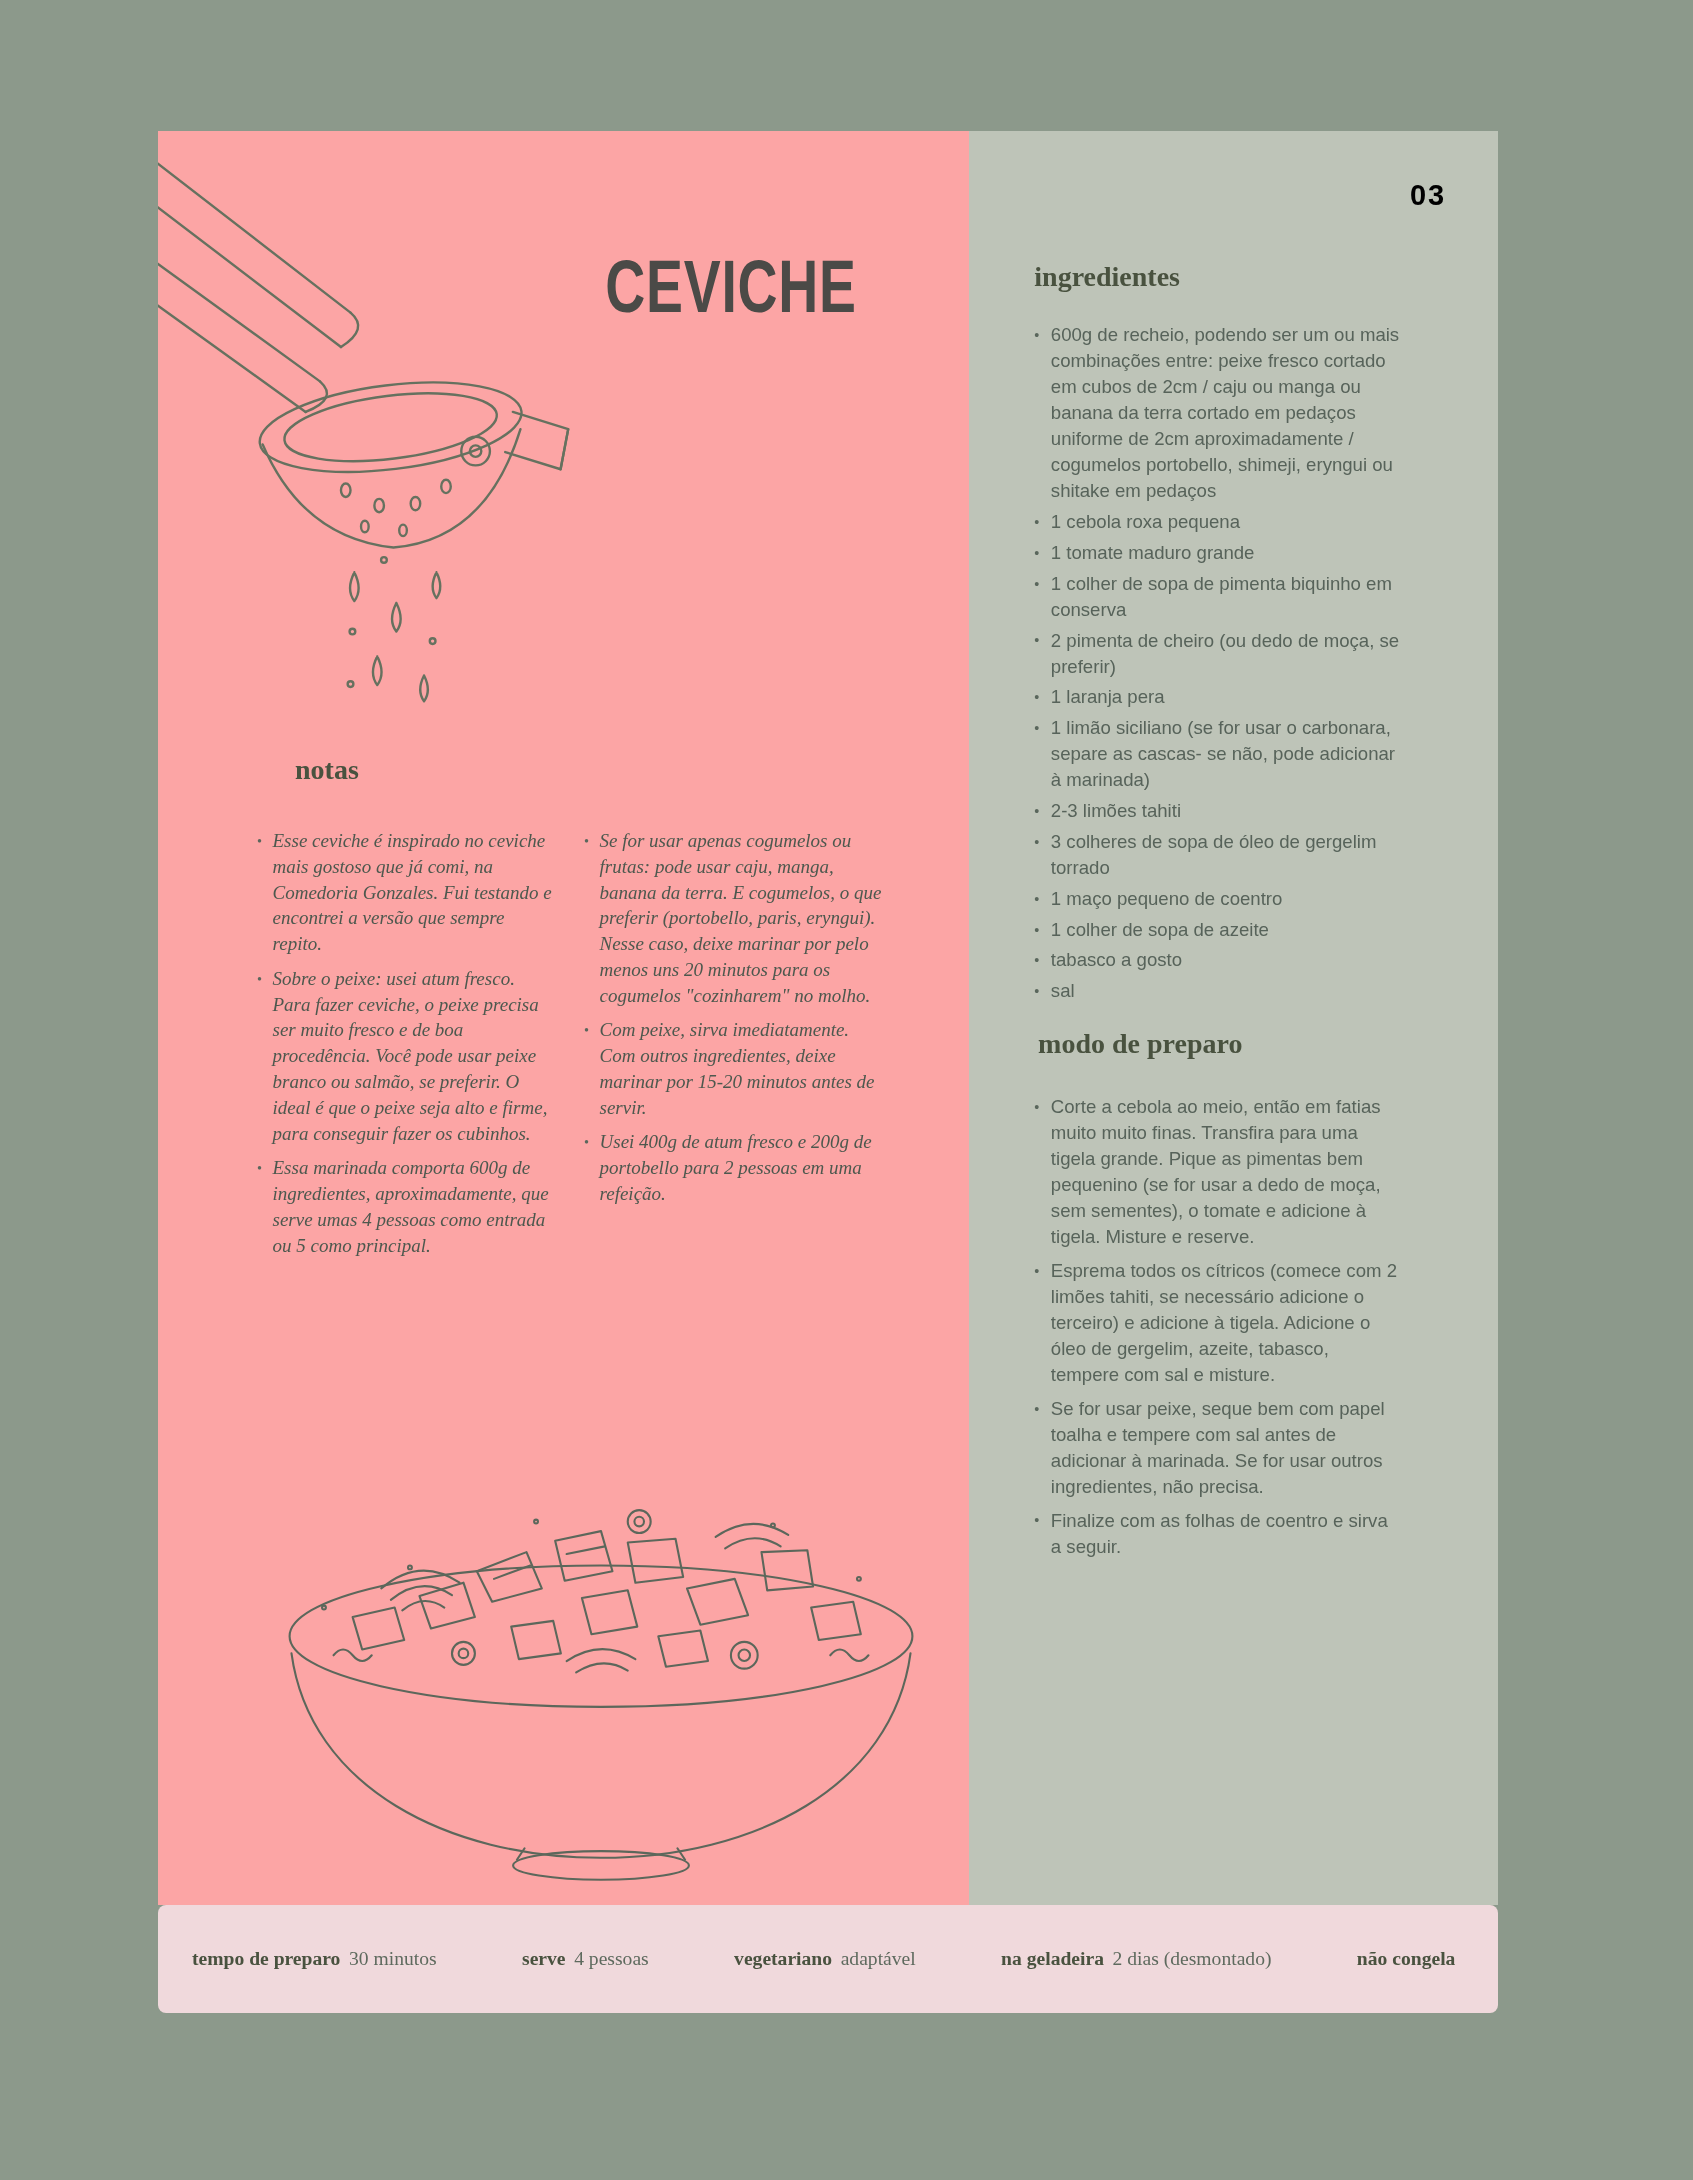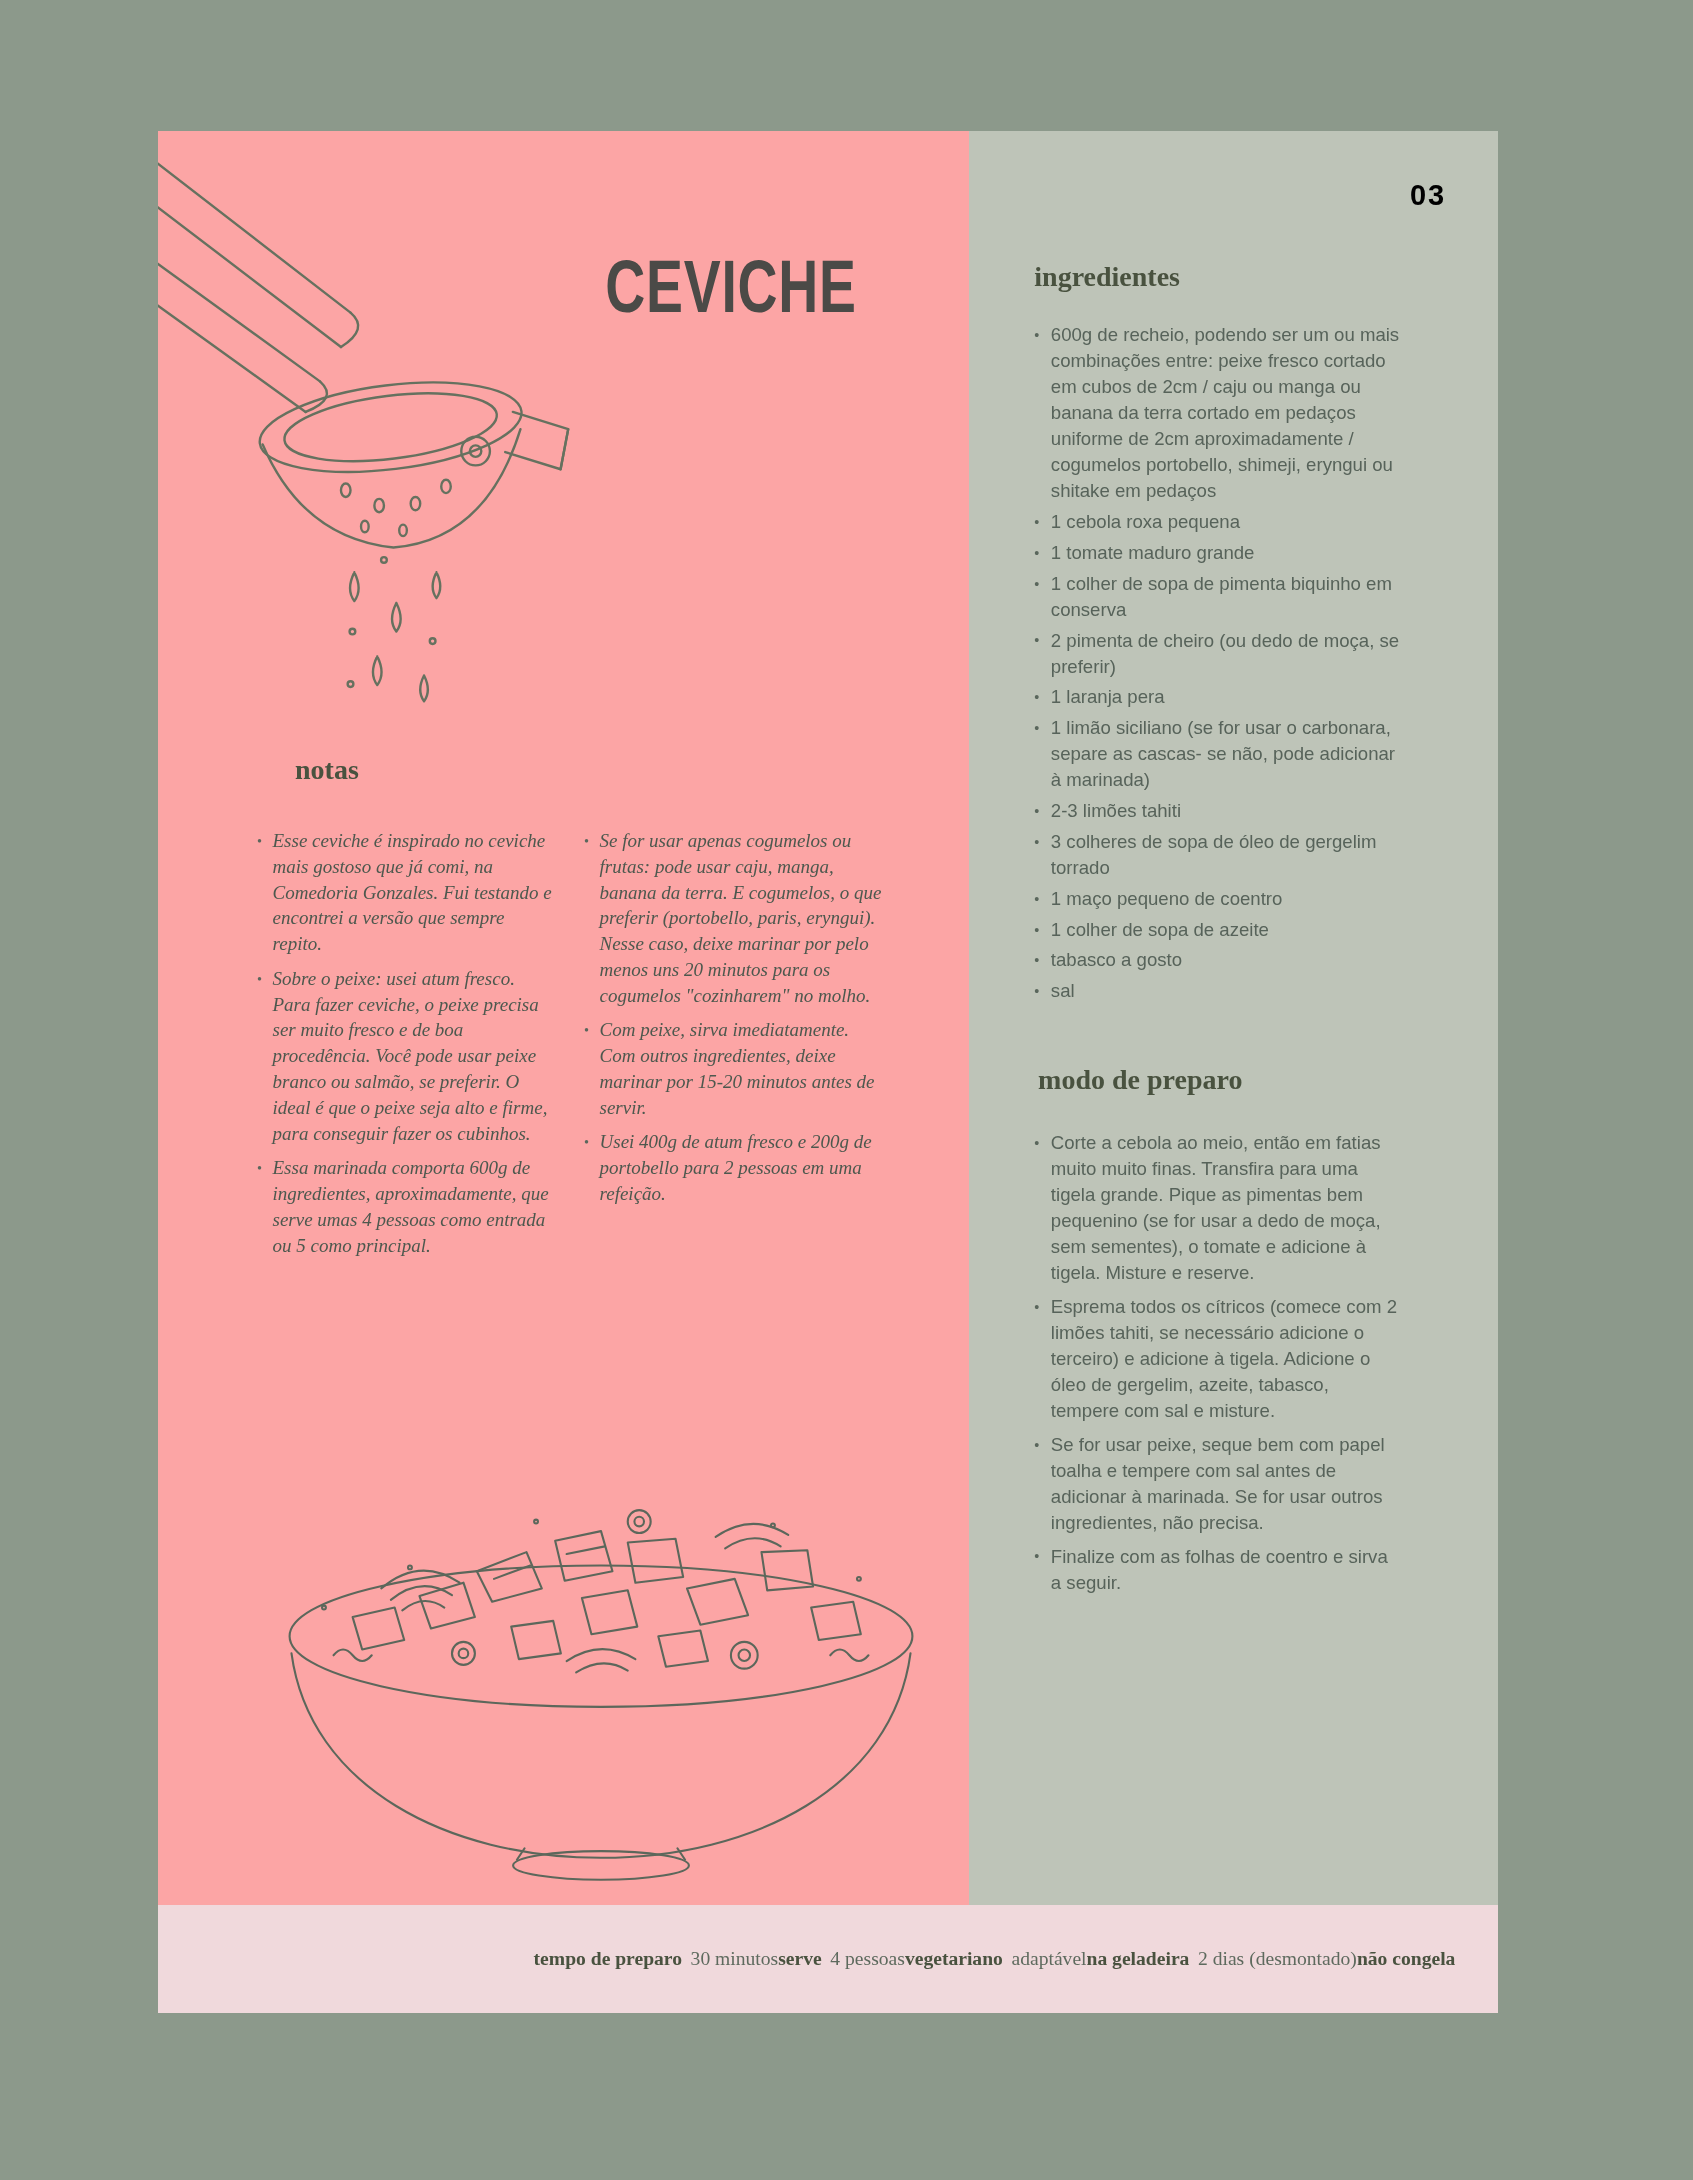--- a/index.html
+++ b/index.html
@@ -58,38 +58,38 @@
     color:#57635a;
   }
   .page-number {
     position:absolute; top:48px; right:52px;
     font-weight:700; font-size:29px; letter-spacing:1.9px; color:#000000;
   }
   .panel-header {
     font-family:"Liberation Serif", serif; font-weight:700;
     font-size:28px; color:#49523f;
   }
-  .panel-header.prep { margin-top:60px; margin-left:3.8px; }
+  .panel-header.prep { margin-top:24px; margin-left:3.8px; }
   .plist {
     list-style:none; margin-top:29px;
     display:flex; flex-direction:column; gap:4.8px;
     font-size:18.6px; line-height:1.4; color:#57635a;
   }
   .plist.prep-list { margin-top:34px; gap:7.6px; }
   .plist li { display:flex; gap:11.5px; }
   .plist .bullet { flex:0 0 auto; font-size:14.3px; padding-top:2.9px; color:#5a675c; }
 
   
   .meta-footer {
     position:absolute; left:158px; top:1905px;
     width:1340px; height:108px;
     background:#f0d9dc;
-    display:flex; align-items:center; justify-content:flex-end;
+    display:flex; align-items:center; justify-content:space-between;
     padding:0 34px;
-    font-family:"Liberation Serif", serif; font-size:19.6px;
+    font-family:"Liberation Serif", serif; font-size:19.6px;border-radius:8px;
   }
   .meta-item { white-space:nowrap; }
   .meta-label { font-weight:700; color:#49523f; margin-right:8.6px; }
   .meta-value { font-weight:400; color:#5e6a5e; }
 
   svg { display:block; }
 </style>
 </head>
 <body>
 

